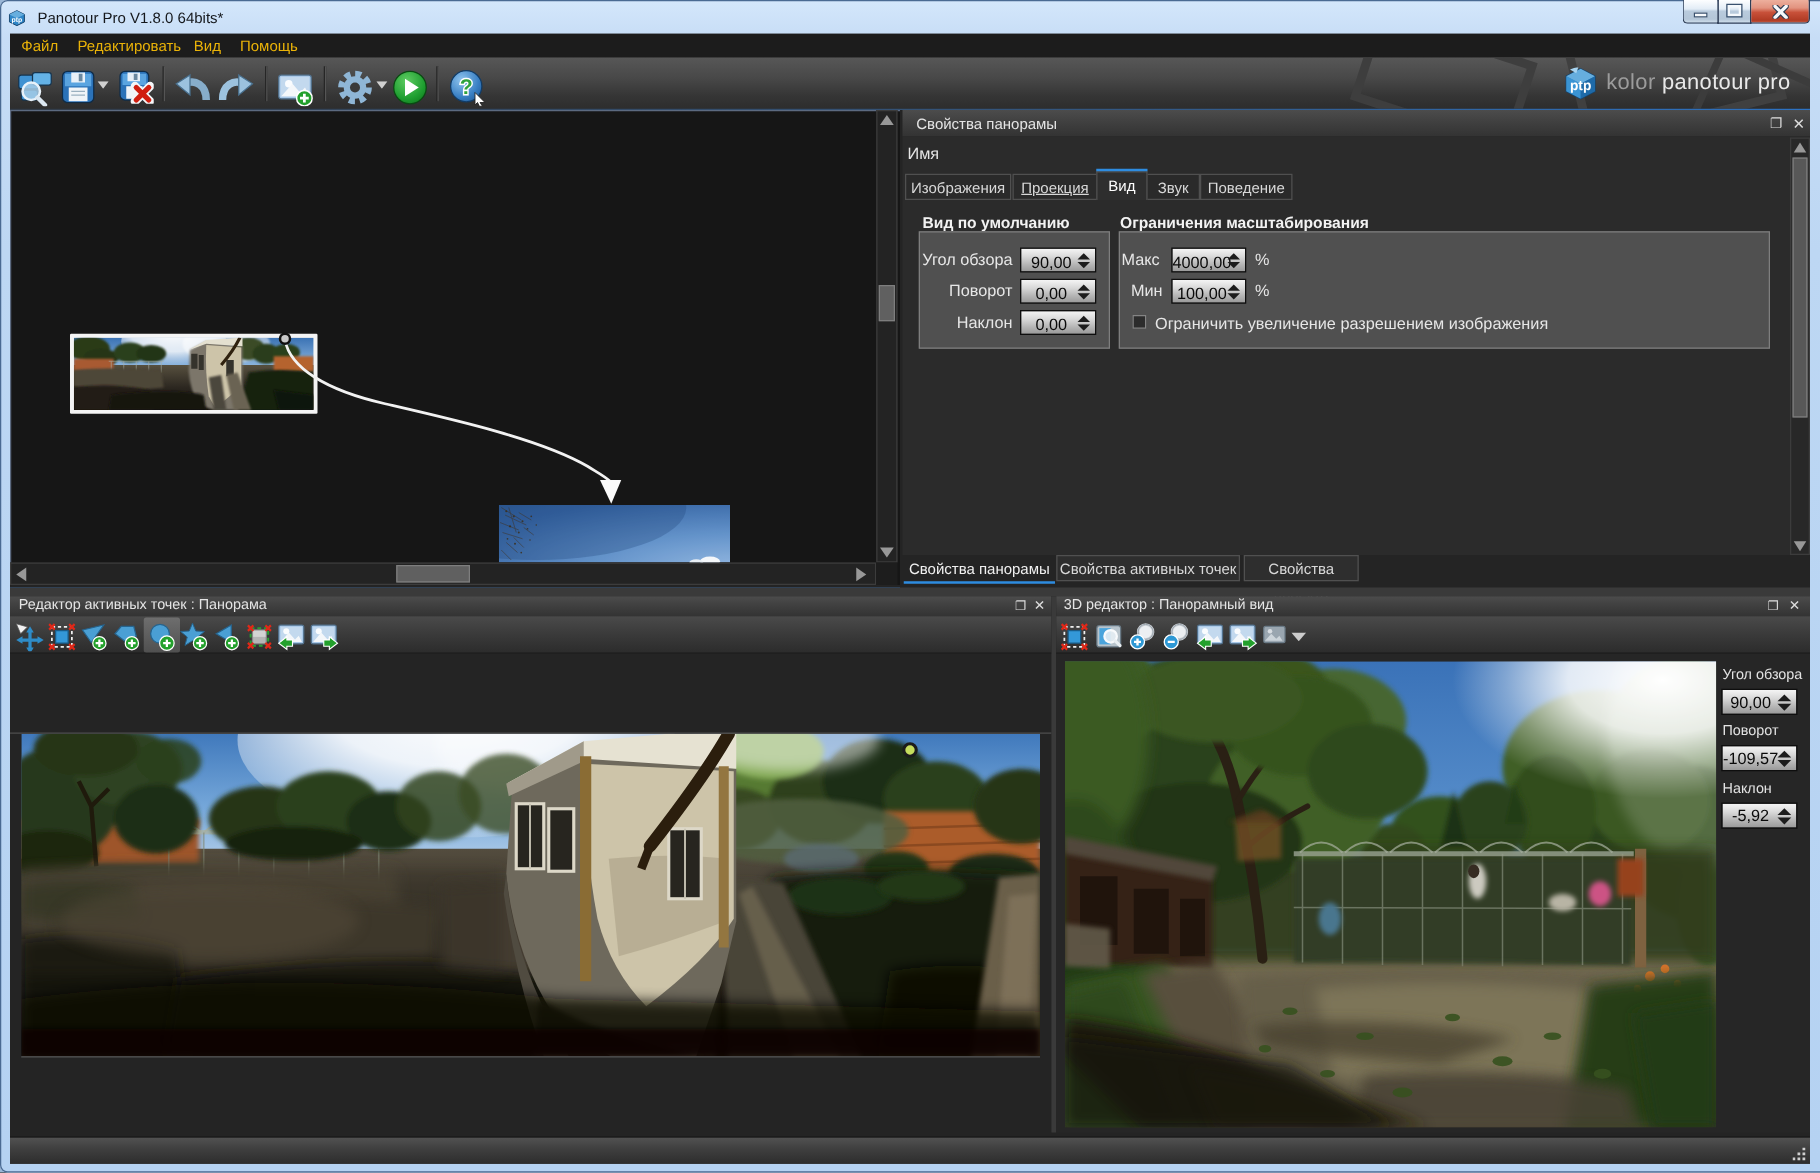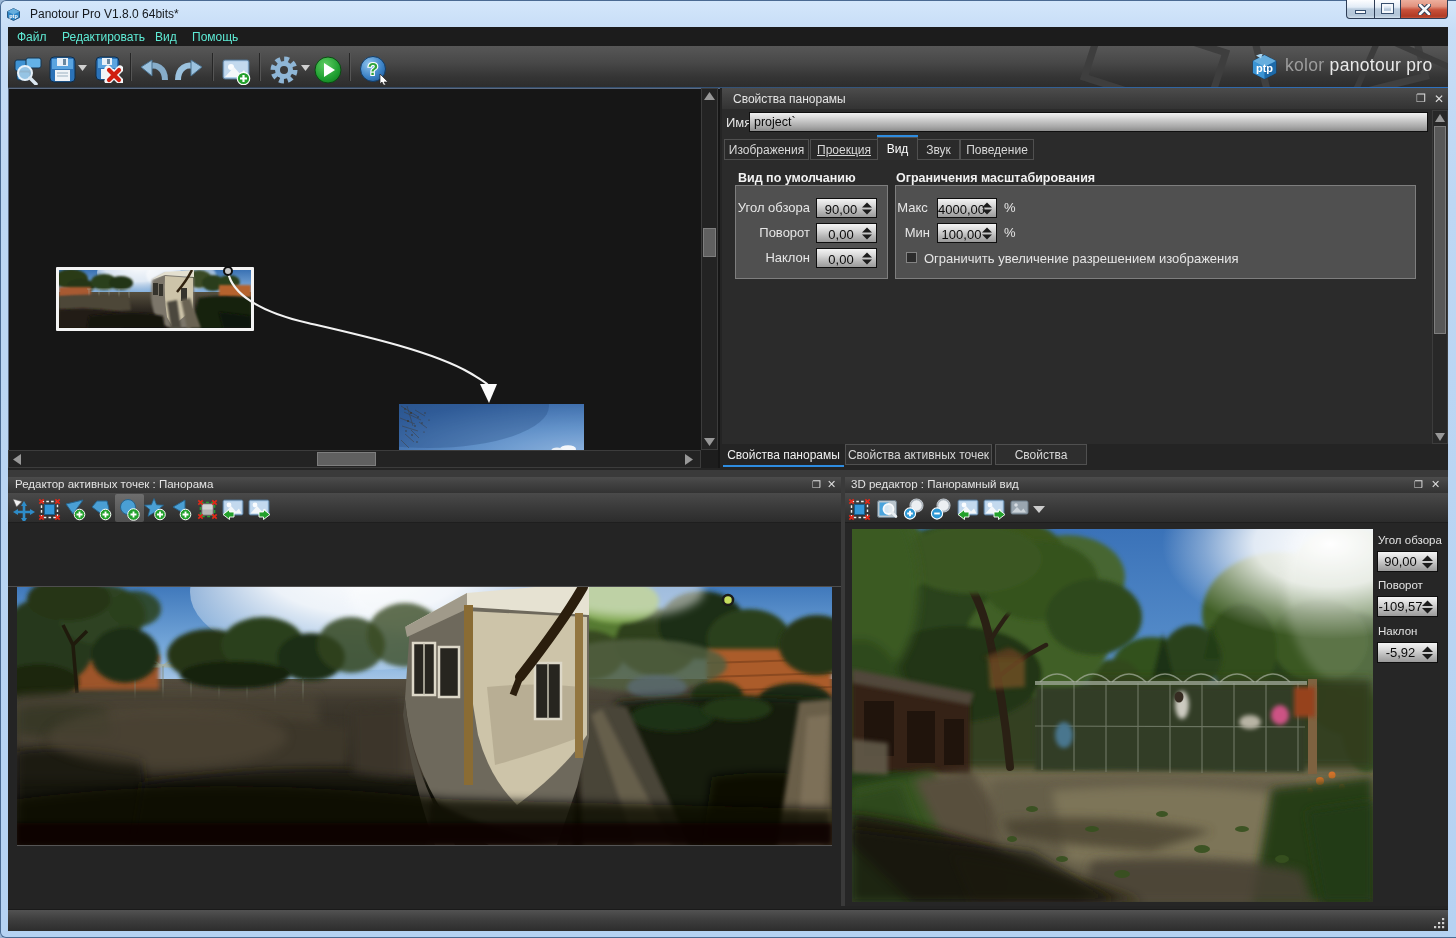--- a/index.html
+++ b/index.html
@@ -7,21 +7,21 @@
 .abs{position:absolute;}
 #win{position:absolute;left:0;top:0;width:1456px;height:938px;background:linear-gradient(180deg,#d4e7fb 0,#c7ddf6 30px,#bdd7f3 200px,#b5d2f2 930px);border-radius:6px;box-shadow:inset 0 0 0 1px #4a6a92;padding-left:46px;}
 #titlebar{left:0;top:0;width:1456px;height:27px;}
 #title-text{left:30px;top:7px;font-size:12px;color:#15181c;}
 .wbtn{top:0;height:19px;border:1px solid #2e3d55;border-top:none;box-sizing:border-box;}
 #btn-min{left:1346px;width:29px;border-radius:0 0 0 4px;background:linear-gradient(180deg,#fdfeff 0,#e2ecf6 40%,#b9cbdd 50%,#b4c6d8 85%,#cfdeeb);}
 #btn-max{left:1374px;width:27px;background:linear-gradient(180deg,#fdfeff 0,#e2ecf6 40%,#b9cbdd 50%,#b4c6d8 85%,#cfdeeb);}
 #btn-close{left:1400px;width:48px;border-radius:0 0 4px 0;background:linear-gradient(180deg,#edaf9d 0,#e2937f 35%,#c8513a 55%,#b03b24 90%,#c4573e);}
 #inner{left:8px;top:27px;width:1440px;height:904px;background:#242424;}
 #menubar{left:8px;top:27px;width:1440px;height:19px;background:#1c1c1c;}
-.mitem{position:absolute;top:3px;font-size:12px;color:#5eead4;}
+.mitem{position:absolute;top:3px;font-size:12px;color:#eab308;}
 #toolbar{left:8px;top:46px;width:1440px;height:41px;background:linear-gradient(180deg,#575757 0,#484848 40%,#353535 75%,#2d2d2d);overflow:hidden;}
 #toolbar-blue{left:8px;top:87px;width:1440px;height:1px;background:linear-gradient(90deg,#333d4a,#34567e 60%,#2d72c2);}
 #logo-text{font-size:17.5px;color:#9c9c9c;letter-spacing:.3px;}
 #logo-text b{color:#e9e9e9;font-weight:normal;}
 #statusbar{left:8px;top:909px;width:1440px;height:22px;background:linear-gradient(180deg,#525252 0,#404040 40%,#2d2d2d);border-top:1px solid #1a1a1a;box-sizing:border-box;}
 
 .ptitle{background:linear-gradient(180deg,#4c4c4c 0,#404040 45%,#333333);font-size:12px;color:#e4e4e4;}
 .ptool{background:linear-gradient(180deg,#4a4a4a 0,#3a3a3a 50%,#2c2c2c);border-bottom:1px solid #1e1e1e;box-sizing:border-box;}
 .dockic{position:absolute;font-size:11px;color:#dcdcdc;}
 
@@ -282,23 +282,20 @@
 <ellipse cx="158" cy="46" rx="5.5" ry="2.6" fill="#e8eef4"></ellipse>
 </svg></div>
 
   <div class="abs ptitle" style="left:722px;top:88px;width:726px;height:21px;">
       <span style="position:absolute;left:11px;top:4px;">Свойства панорамы</span>
     </div>
   <div class="abs dockic" style="left:1416px;top:92px;">❐</div>
   <div class="abs dockic" style="left:1434px;top:92px;font-size:12px;">✕</div>
   <div class="abs" style="left:722px;top:109px;width:726px;height:335px;background:#2b2b2b;"></div>
   <div class="abs lbl" style="left:726px;top:115px;">Имя</div>
-  <div class="abs" style="left:749px;top:112px;width:679px;height:20px;background:linear-gradient(180deg,#f2f2f2 0,#d5d5d5 30%,#a9a9a9 75%,#8d8d8d);border:1px solid #0f0f0f;box-sizing:border-box;font-size:12.5px;color:#0a0a0a;">
-      <span style="position:absolute;left:4px;top:2px;">project`</span>
-    </div>
 
   <div class="abs sbtrack" style="left:1432px;top:110px;width:16px;height:334px;background:#282828;"></div>
   <div class="abs sbthumb" style="left:1434px;top:126px;width:12px;height:208px;background:#585858;"></div>
   <svg class="abs" style="left:1434px;top:112px;" width="12" height="12">
       <path d="M6 2 L11 10 L1 10 Z" fill="#989898"></path>
     </svg>
   <svg class="abs" style="left:1434px;top:431px;" width="12" height="12">
       <path d="M6 10 L11 2 L1 2 Z" fill="#989898"></path>
     </svg>
 

